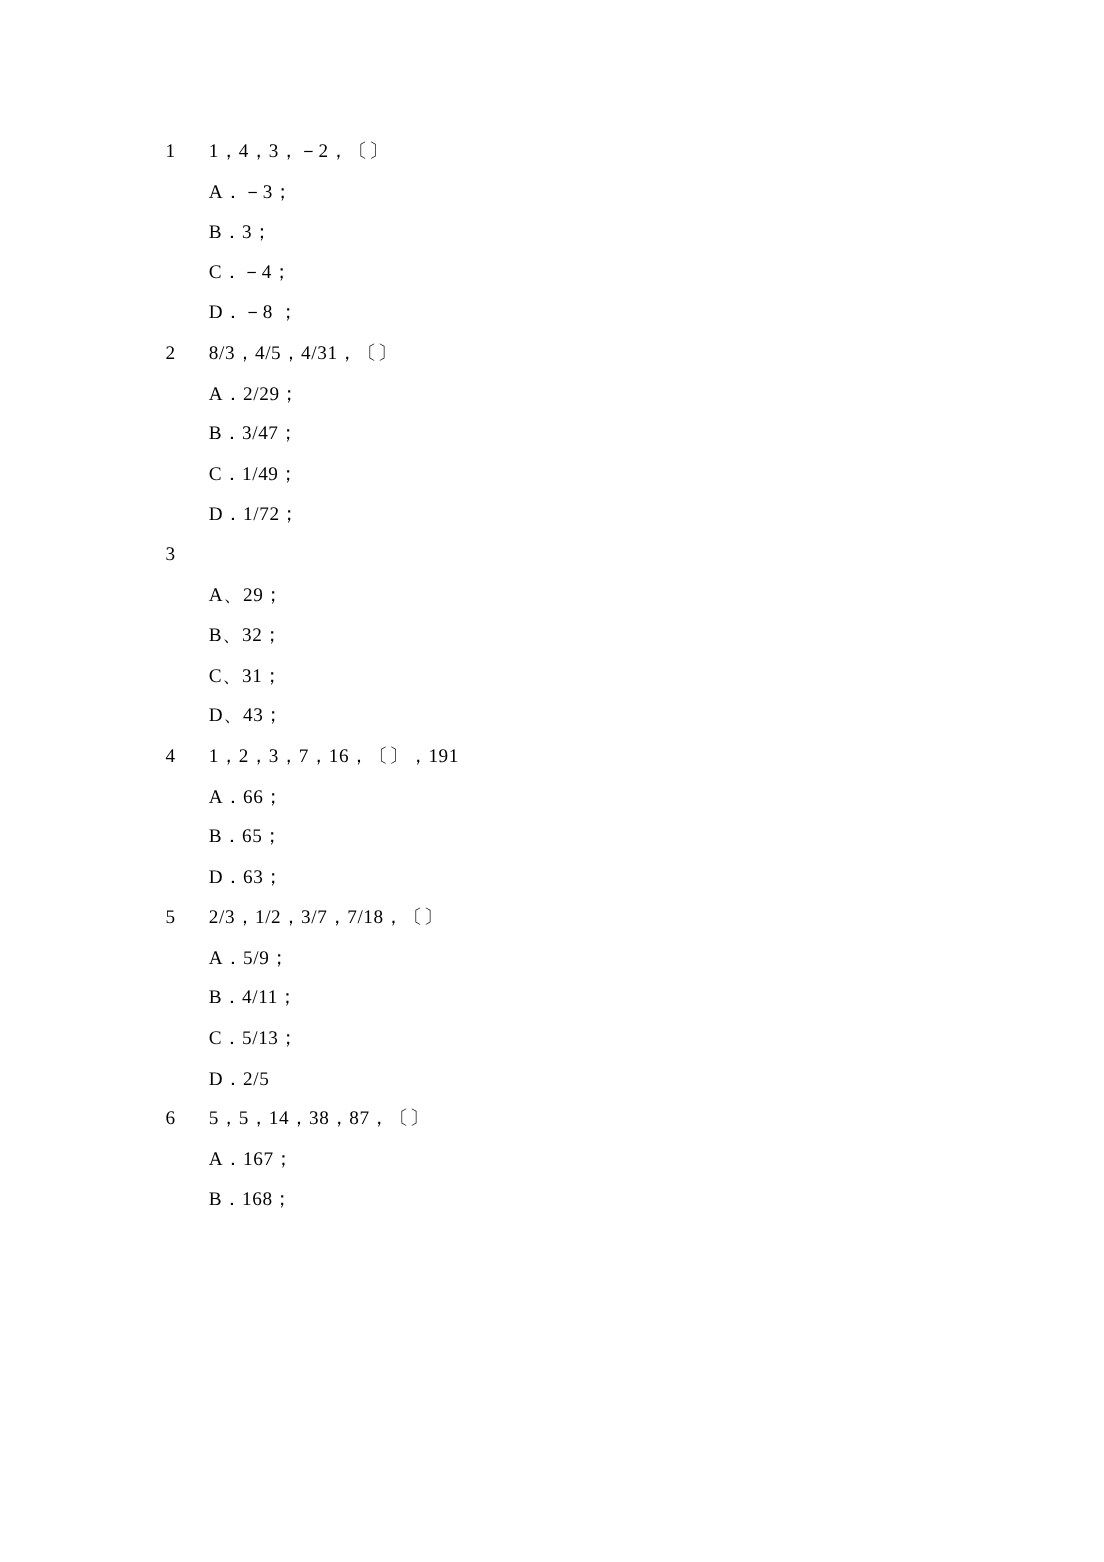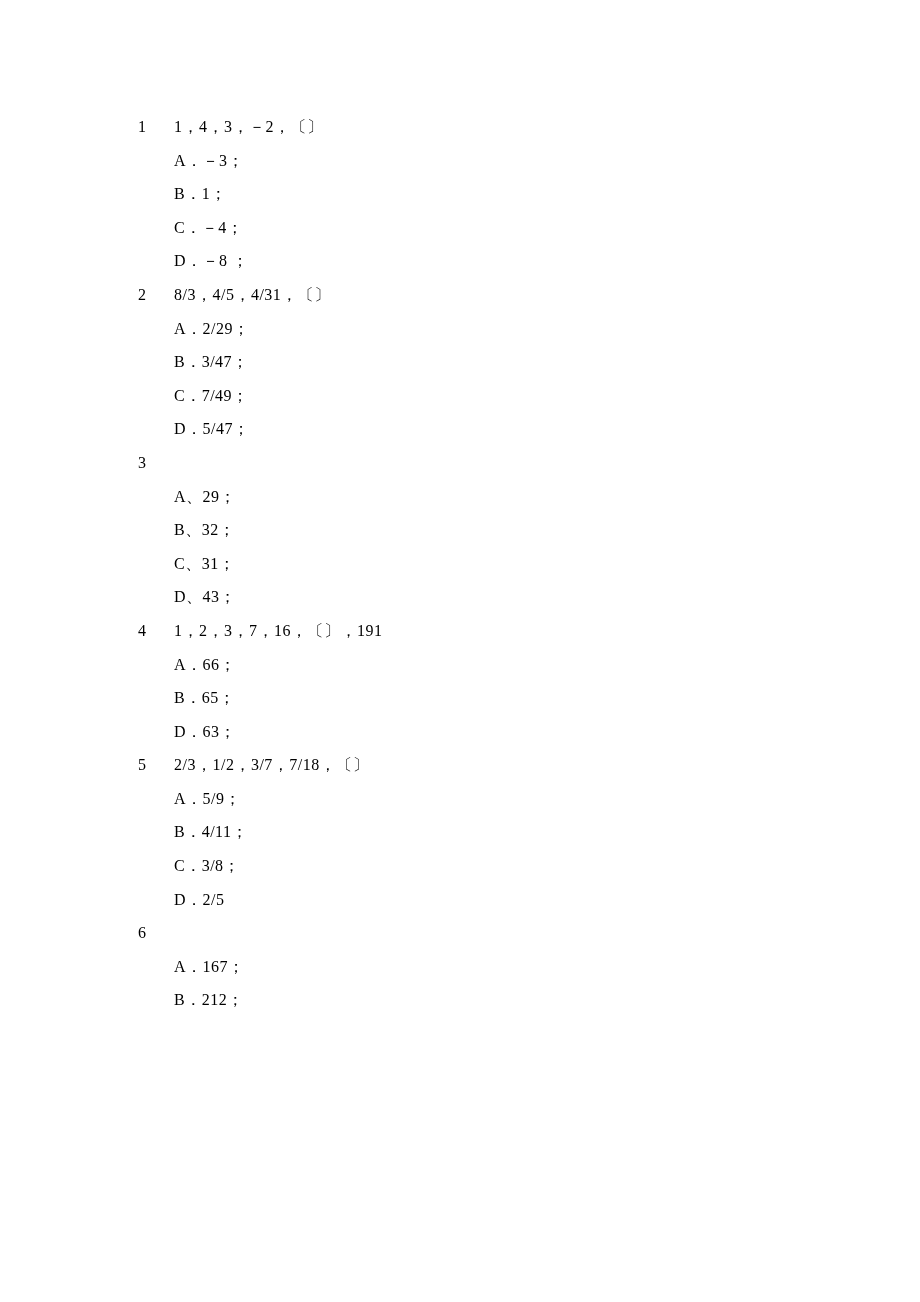--- a/index.html
+++ b/index.html
@@ -44,36 +44,36 @@
 
 <div class="page">
 
   <div class="question">
     <div class="qrow">
       <span class="qnum">1</span>
       <span class="stem">1，4，3，－2，〔〕</span>
     </div>
     <div class="options">
       <div class="opt">A．－3；</div>
-      <div class="opt">B．1；</div>
+      <div class="opt">B．3；</div>
       <div class="opt">C．－4；</div>
       <div class="opt">D．－8 ；</div>
     </div>
   </div>
 
   <div class="question">
     <div class="qrow">
       <span class="qnum">2</span>
       <span class="stem">8/3，4/5，4/31，〔〕</span>
     </div>
     <div class="options">
       <div class="opt">A．2/29；</div>
       <div class="opt">B．3/47；</div>
-      <div class="opt">C．7/49；</div>
-      <div class="opt">D．5/47；</div>
+      <div class="opt">C．1/49；</div>
+      <div class="opt">D．1/72；</div>
     </div>
   </div>
 
   <div class="question">
     <div class="qrow">
       <span class="qnum">3</span>
     </div>
     <div class="options">
       <div class="opt">A、29；</div>
       <div class="opt">B、32；</div>
@@ -95,28 +95,29 @@
   </div>
 
   <div class="question">
     <div class="qrow">
       <span class="qnum">5</span>
       <span class="stem">2/3，1/2，3/7，7/18，〔〕</span>
     </div>
     <div class="options">
       <div class="opt">A．5/9；</div>
       <div class="opt">B．4/11；</div>
-      <div class="opt">C．3/8；</div>
+      <div class="opt">C．5/13；</div>
       <div class="opt">D．2/5</div>
     </div>
   </div>
 
   <div class="question">
     <div class="qrow">
       <span class="qnum">6</span>
+      <span class="stem">5，5，14，38，87，〔〕</span>
     </div>
     <div class="options">
       <div class="opt">A．167；</div>
-      <div class="opt">B．212；</div>
+      <div class="opt">B．168；</div>
     </div>
   </div>
 
 </div>
 
 </body></html>

